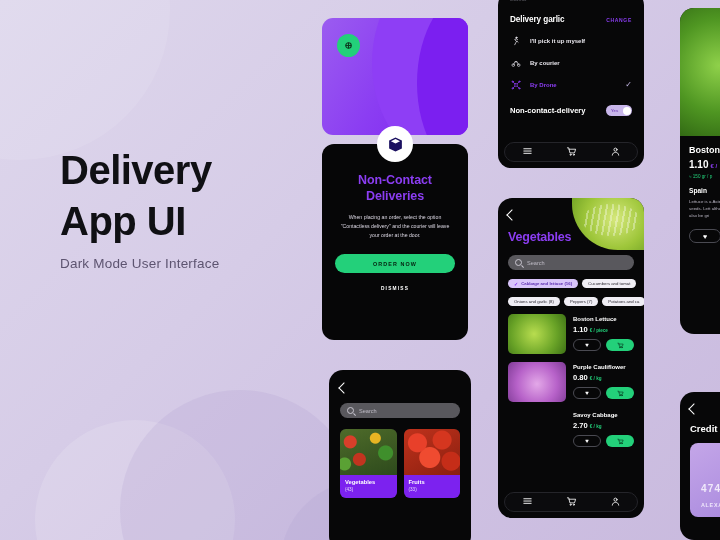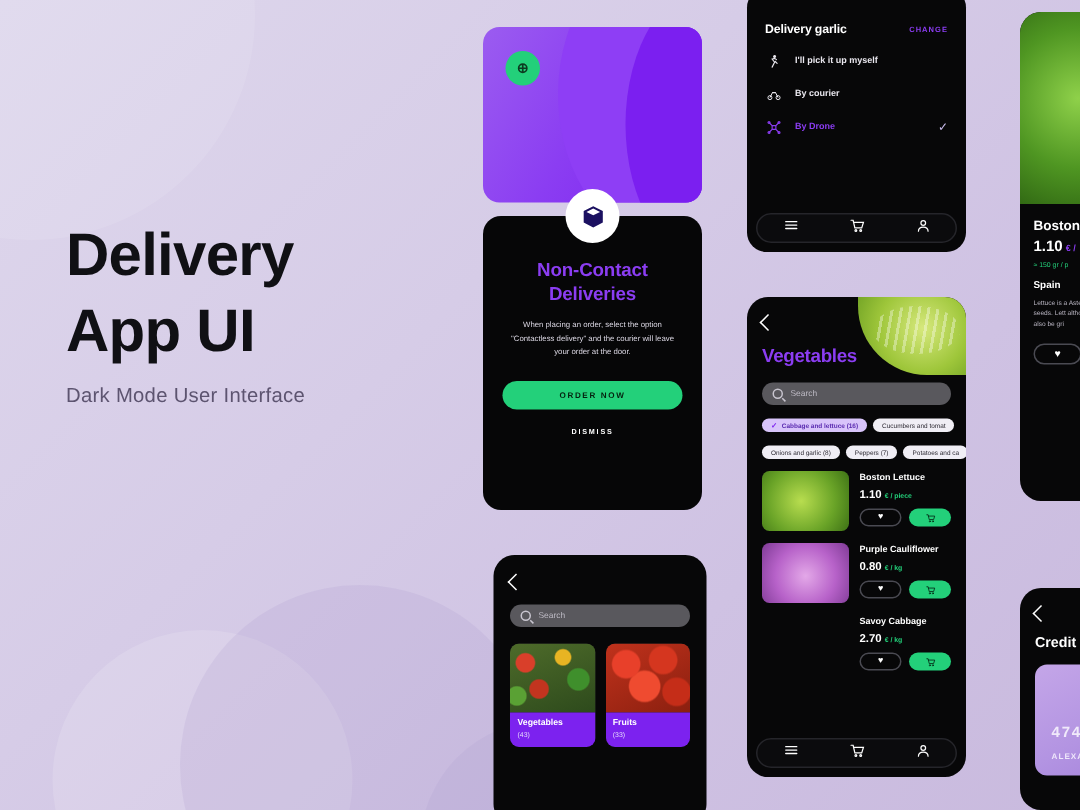--- a/index.html
+++ b/index.html
@@ -9,21 +9,21 @@
     background:linear-gradient(135deg,#ded7ec 0%,#d6cce7 40%,#cfc2e3 70%,#c9bade 100%);
     position:relative;
   }
   .bg-deco { position:absolute; border-radius:50%; background:rgba(255,255,255,0.16); pointer-events:none; }
   .deco1 { width:200px; height:200px; left:35px; bottom:-80px; background:rgba(255,255,255,0.14); }
   .deco2 { width:240px; height:240px; left:120px; bottom:-90px; background:rgba(160,140,200,0.16); }
   .deco3 { width:170px; height:170px; left:280px; bottom:-110px; background:rgba(160,140,200,0.12); }
   .deco4 { width:300px; height:300px; left:-130px; top:-140px; background:rgba(255,255,255,0.10); }
 
   
-  .hero { position:absolute; left:44px; top:145px; width:280px; }
+  .hero { position:absolute; left:60px; top:145px; width:280px; }
   .hero h1 { font-size:40px; line-height:1.28; font-weight:700; color:#101014; letter-spacing:-0.5px; }
   .hero .sub { margin-top:9px; font-size:13.5px; color:#5d5470; letter-spacing:0.2px; }
 
   
   .phone { position:absolute; background:#070708; border-radius:14px; overflow:hidden; }
   .screen { position:absolute; inset:0; overflow:hidden; }
 
   
   #phoneA { left:322px; top:18px; width:146px; height:401px; border-radius:1px; background:transparent; }
   .pA-top { position:absolute; left:0; top:0; width:100%; height:117px; border-radius:11px;
@@ -261,20 +261,27 @@
           <circle cx="4" cy="4" r="1.6"></circle>
             <circle cx="20" cy="4" r="1.6"></circle>
           <circle cx="4" cy="20" r="1.6"></circle>
             <circle cx="20" cy="20" r="1.6"></circle>
         </svg>
       </span>
       <span class="lb">By Drone</span>
       <span class="tick">✓</span>
     </div>
 
+    <div class="ncd">
+      <div class="t">Non-contact-delivery</div>
+      <div class="toggle">
+        <span class="yes">Yes</span>
+        <span class="knob"></span>
+      </div>
+    </div>
 
     <div class="navbar">
       <span>
         <svg viewBox="0 0 24 24" fill="none" stroke="#fff" stroke-width="2" stroke-linecap="round">
           <path d="M4 6h16M4 11h16M4 16h16"></path>
         </svg>
       </span>
       <span>
         <svg viewBox="0 0 24 24" fill="none" stroke="#fff" stroke-width="1.8" stroke-linecap="round">
           <path d="M3 4h3l2.5 11h10L21 7H6.5"></path>

